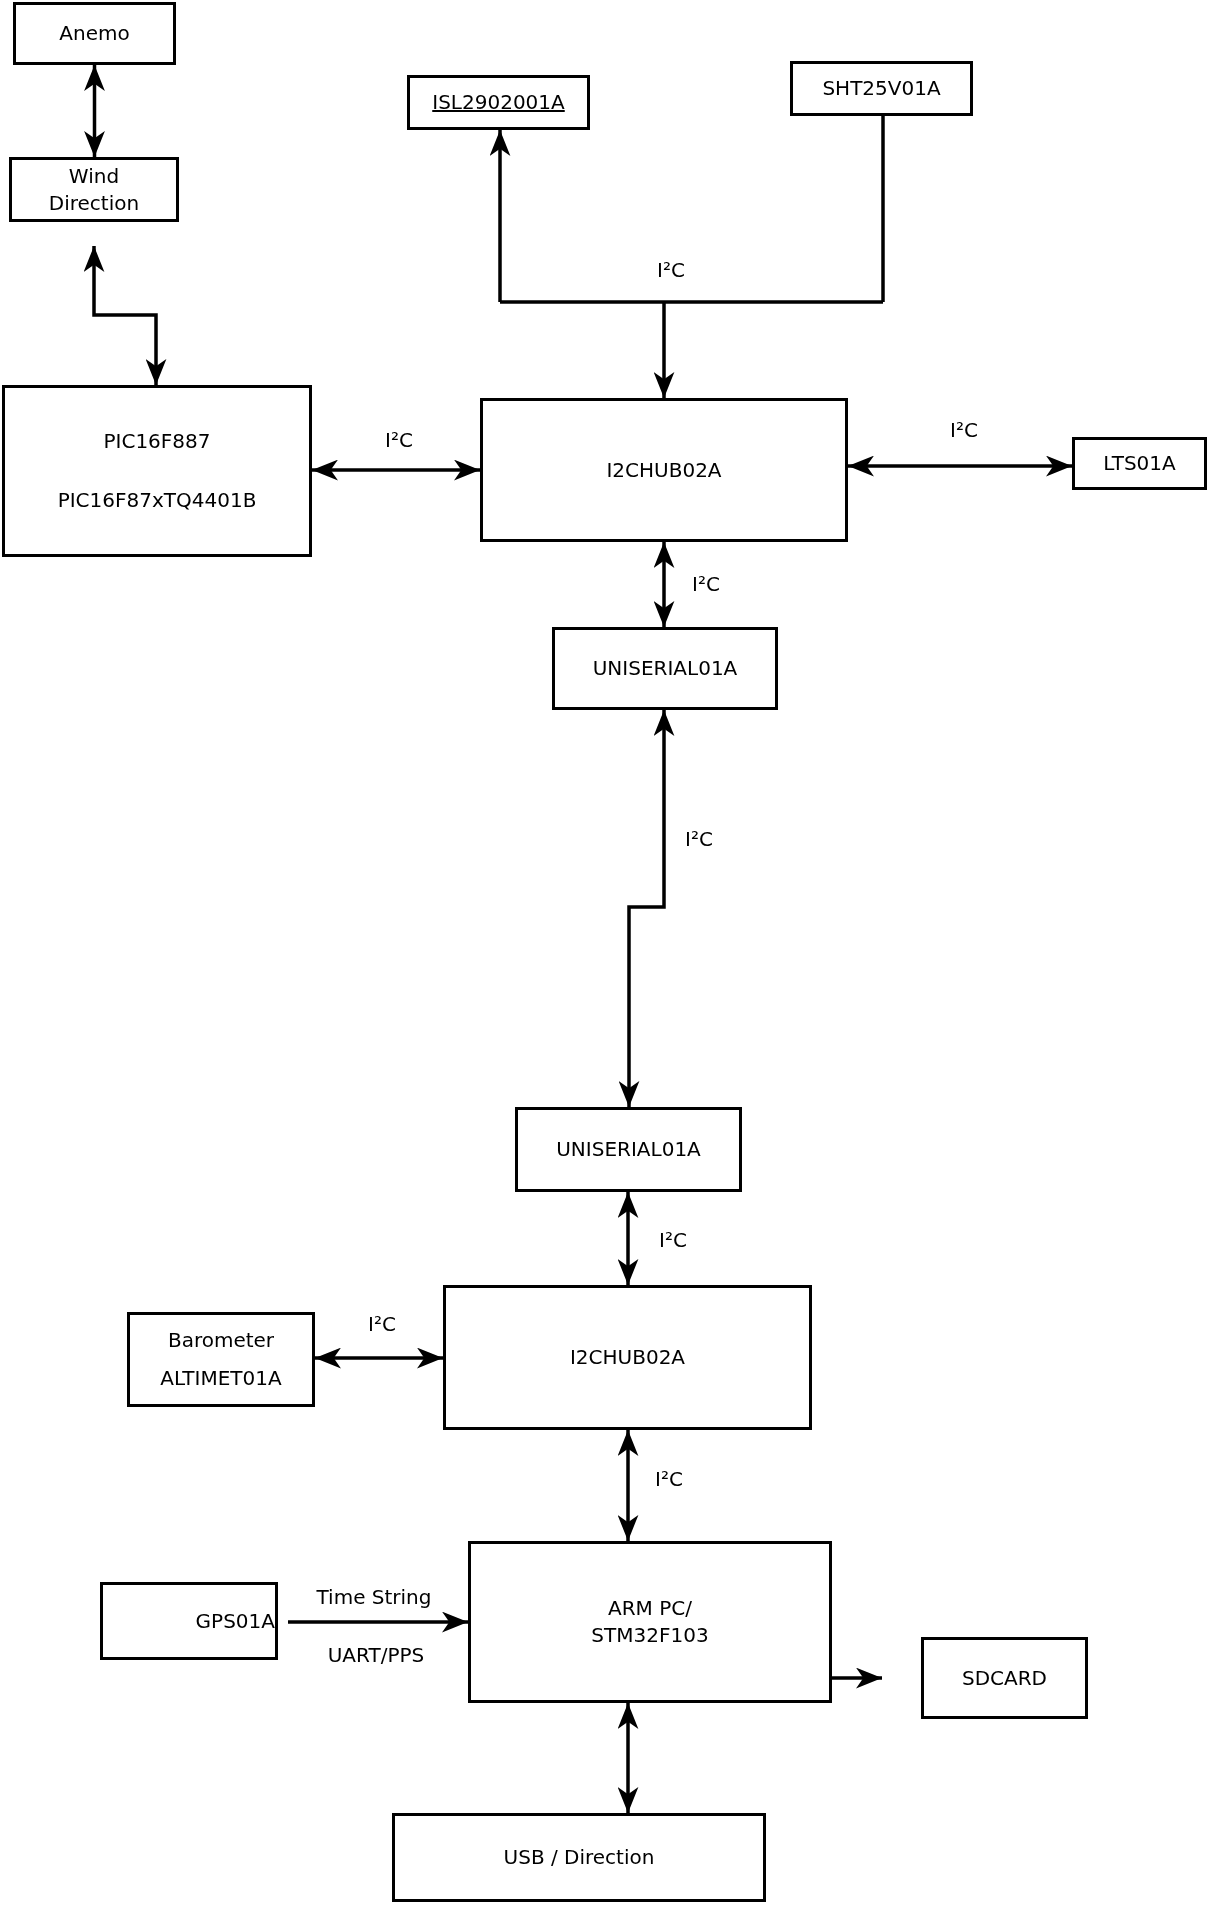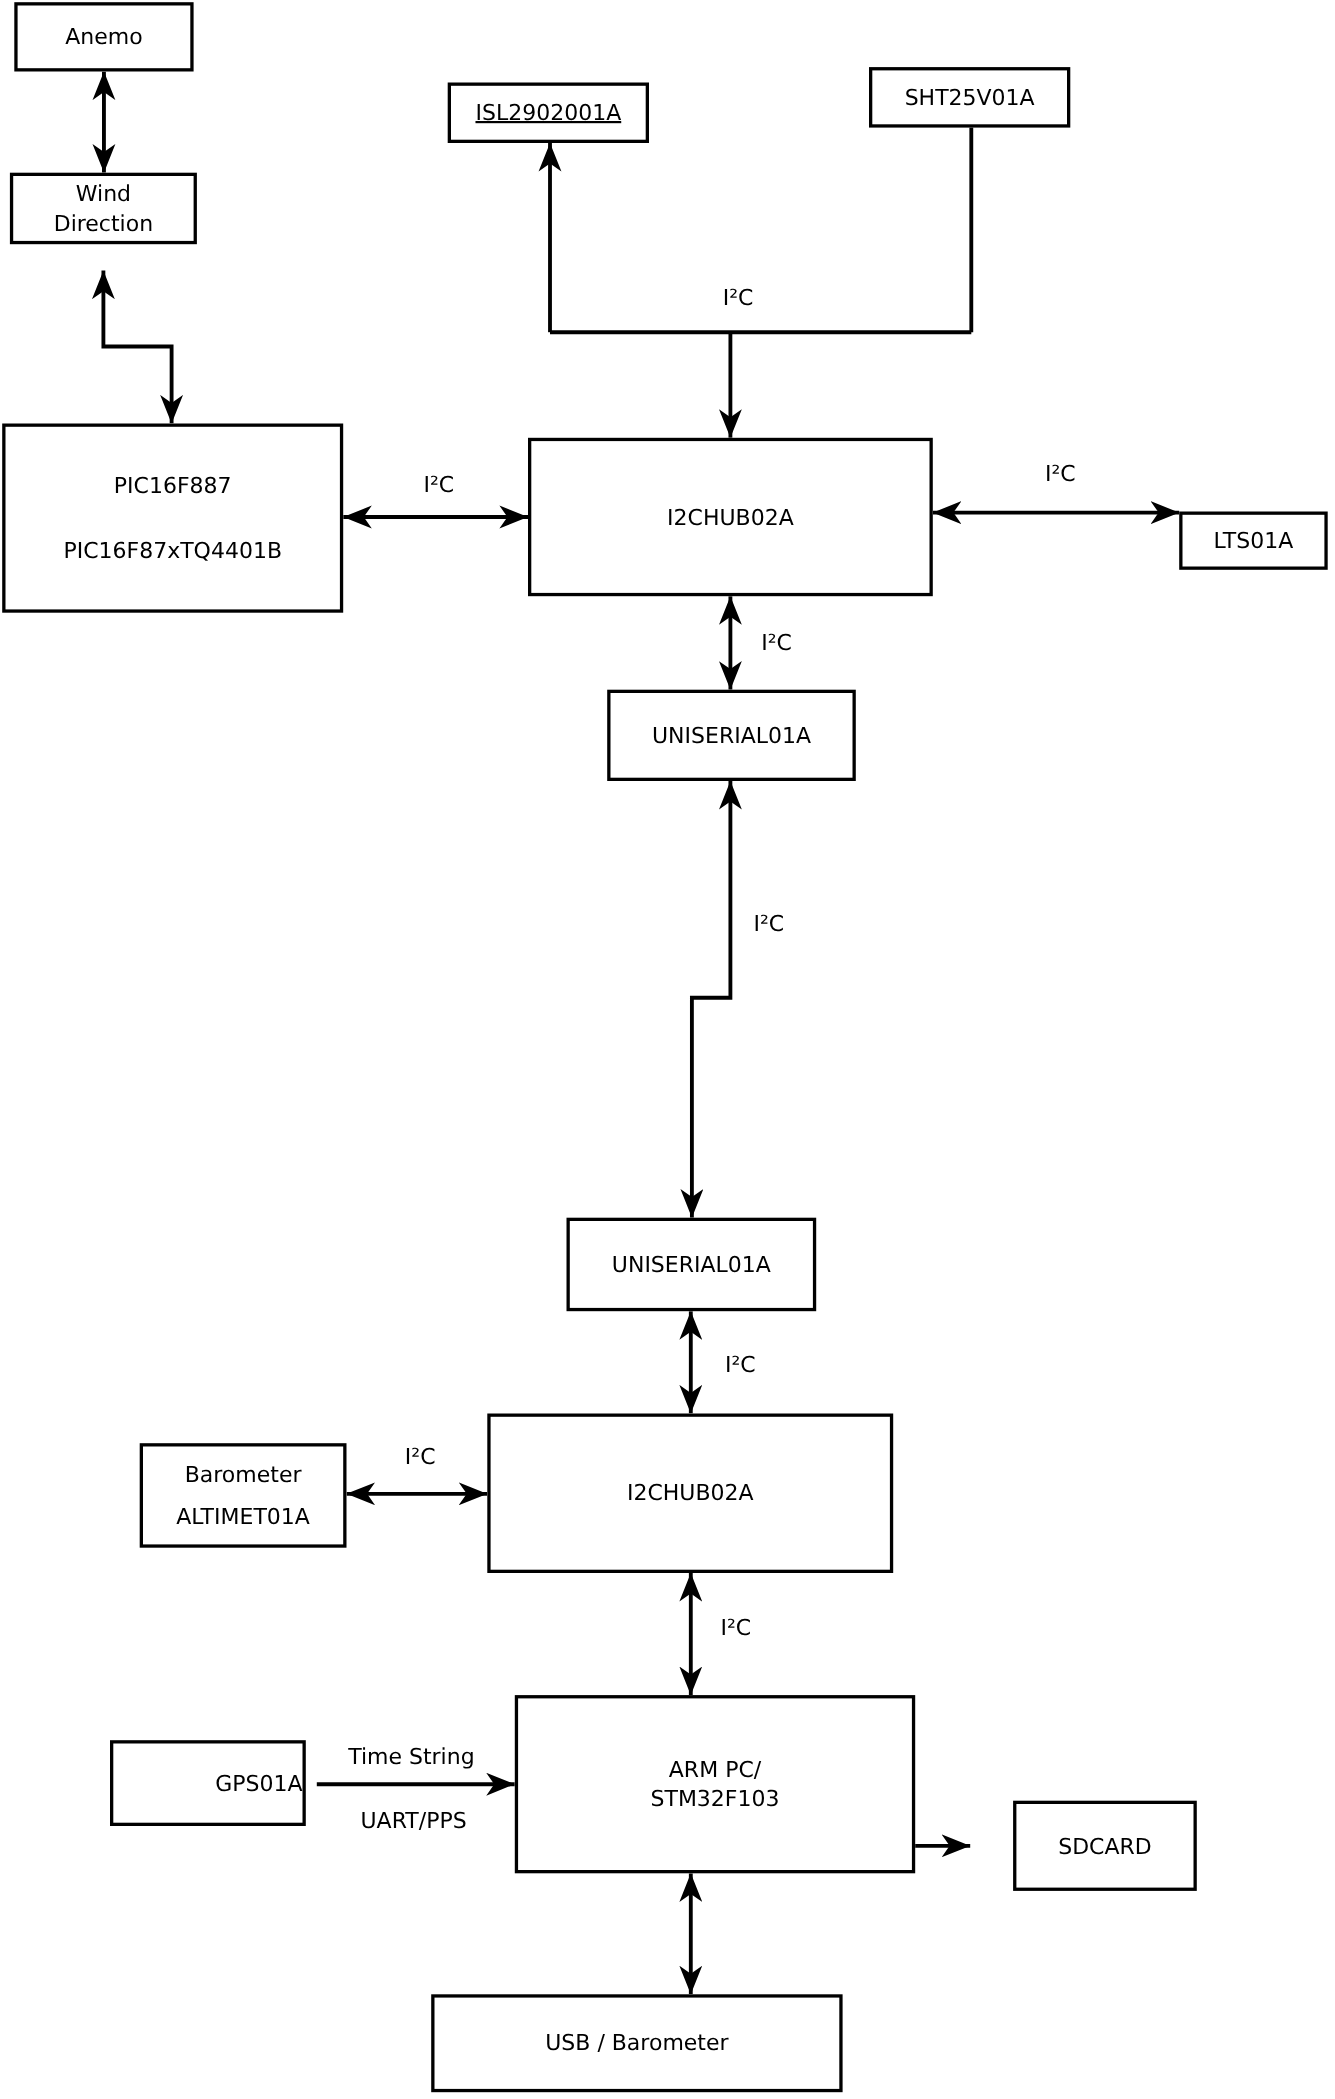--- a/index.html
+++ b/index.html
@@ -93,21 +93,21 @@
   </div>
 
   <div class="box" style="left:790px; top:33px; width:183px; height:55px;margin-top:28px;">
     <span>SHT25V01A</span>
   </div>
 
   <div class="box" style="left:480px; top:398px; width:368px; height:144px;">
     <span>I2CHUB02A</span>
   </div>
 
-  <div class="box" style="left:1072px; top:437px; width:135px; height:53px;margin-top:28px;">
+  <div class="box" style="left:1072px; top:437px; width:135px; height:53px;">
     <span>LTS01A</span>
   </div>
 
   <div class="box" style="left:552px; top:627px; width:226px; height:83px;">
     <span>UNISERIAL01A</span>
   </div>
 
   <div class="box" style="left:515px; top:1107px; width:227px; height:85px;">
     <span>UNISERIAL01A</span>
   </div>
@@ -128,21 +128,21 @@
   <div class="box" style="left:468px; top:1541px; width:364px; height:162px;">
     <span>ARM PC/</span>
     <span>STM32F103</span>
   </div>
 
   <div class="box" style="left:882px; top:1637px; width:167px; height:82px;margin-left:39px;">
     <span>SDCARD</span>
   </div>
 
   <div class="box" style="left:392px; top:1813px; width:374px; height:89px;">
-    <span>USB / Barometer</span>
+    <span>USB / Direction</span>
   </div>
 
   <div class="lbl" style="left:671px; top:270px;">I²C</div>
 
   <div class="lbl" style="left:399px; top:440px;">I²C</div>
 
   <div class="lbl" style="left:964px; top:430px;">I²C</div>
 
   <div class="lbl" style="left:706px; top:584px;">I²C</div>
 

